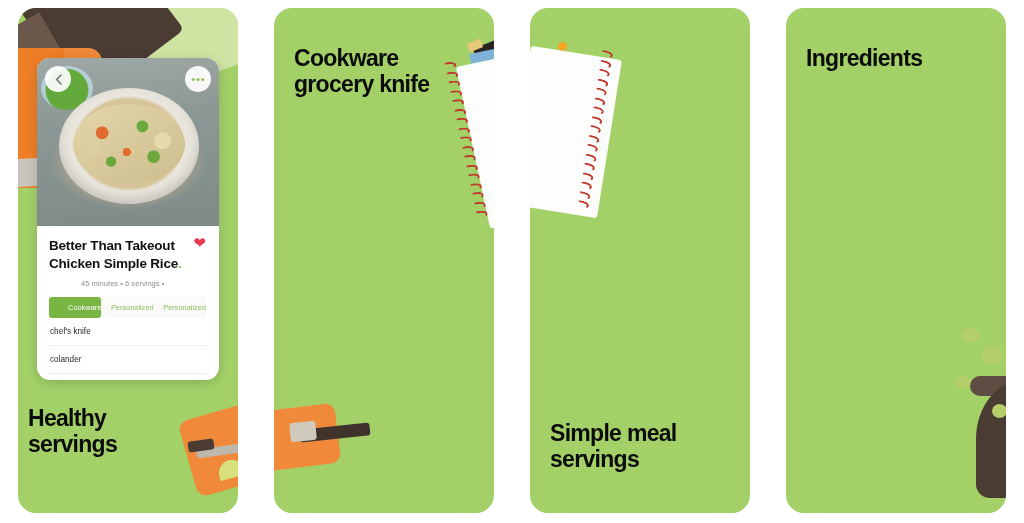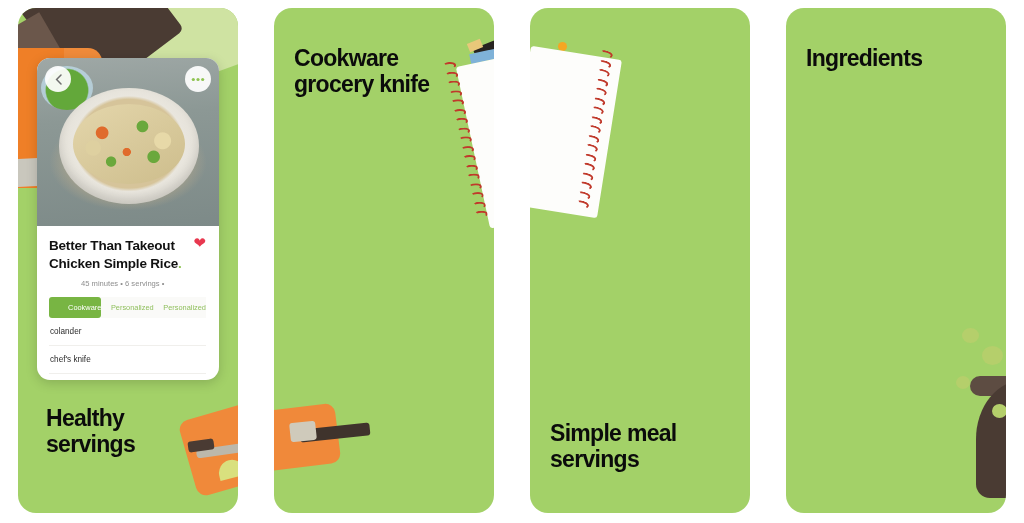--- a/index.html
+++ b/index.html
@@ -259,26 +259,26 @@
         <div class="p1-title">
           <span>Better Than Takeout</span><br>
           <span>Chicken Simple Rice</span><span class="dot">.</span>
         </div>
         <div class="p1-meta">45 minutes • 6 servings •</div>
         <div class="p1-tabs">
           <div class="p1-tab active">Cookware</div>
           <div class="p1-tab">Personalized</div>
           <div class="p1-tab">Personalized</div>
         </div>
+        <div class="p1-li">chef's knife</div>
         <div class="p1-li">colander</div>
-        <div class="p1-li">chef's knife</div>
       </div>
     </div>
 
-    <div class="headline" style="left:46px; top:405px;">
+    <div class="headline" style="left:28px; top:405px;">
       <div>Healthy</div>
       <div>servings</div>
     </div>
   </div>
 
   <div class="panel">
     <div class="panel-bg">
       <div class="deco p2-pencil"></div>
       <div class="deco p2-pencil-tip"></div>
       <div class="deco p2-tab1"></div>

